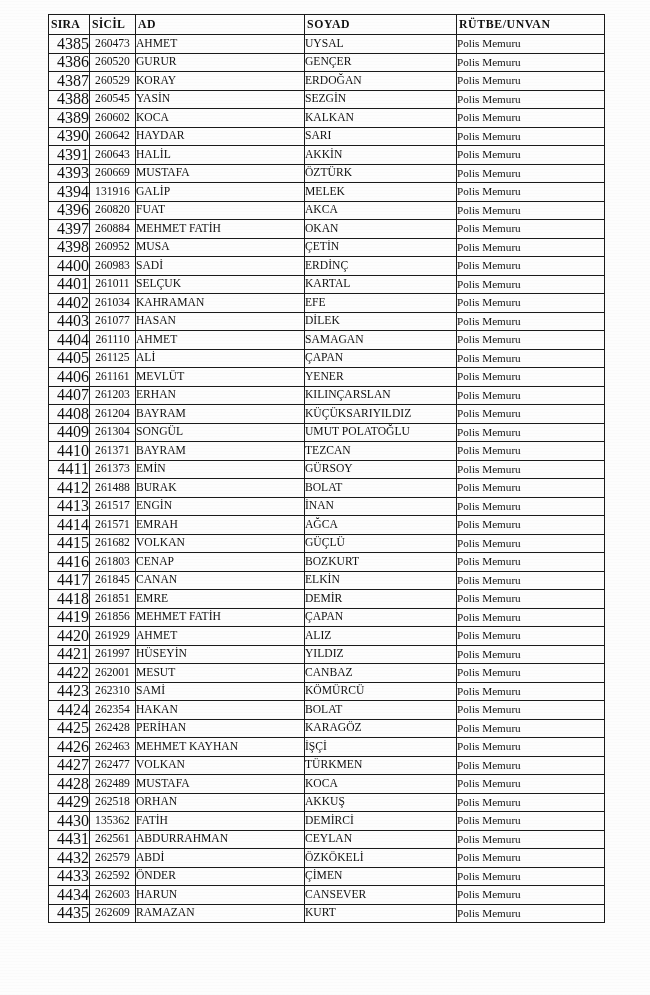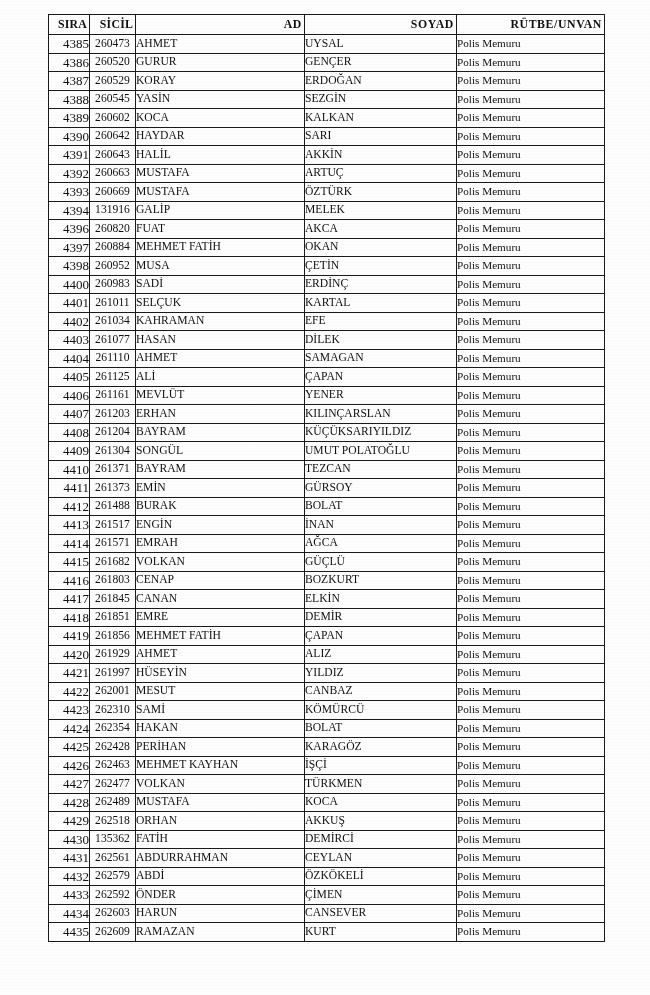--- a/index.html
+++ b/index.html
@@ -47,35 +47,35 @@
   table.roster td {
     border: 1px solid #1a1a1a;
     padding: 0;
     height: 17.5px;
     vertical-align: middle;
     overflow: hidden;
     white-space: nowrap;
   }
   table.roster thead th {
     font-weight: bold;
-    text-align: right;
+    text-align: left;
     font-size: 11.8px;
     letter-spacing: 0.2px;
     height: 19px;
     padding: 0 2px;
   }
   table.roster thead th.th-ad,
   table.roster thead th.th-soyad,
   table.roster thead th.th-rutbe {
     letter-spacing: 0.6px;
   }
   td.cell-sira {
     text-align: right;
     padding-right: 4px;
-    font-size: 13px;
+    font-size: 16px;
   }
   td.cell-sicil {
     text-align: center;
     padding-right: 2px;
     font-size: 11.6px;
   }
   td.cell-ad,
   td.cell-soyad,
   td.cell-rutbe {
     text-align: left;
@@ -163,27 +163,20 @@
             <td class="cell-rutbe">Polis Memuru</td>
           </tr>
           <tr>
             <td class="cell-sira">4391</td>
             <td class="cell-sicil">260643</td>
             <td class="cell-ad">HALİL</td>
             <td class="cell-soyad">AKKİN</td>
             <td class="cell-rutbe">Polis Memuru</td>
           </tr>
           <tr>
-            <td class="cell-sira">4392</td>
-            <td class="cell-sicil">260663</td>
-            <td class="cell-ad">MUSTAFA</td>
-            <td class="cell-soyad">ARTUÇ</td>
-            <td class="cell-rutbe">Polis Memuru</td>
-          </tr>
-          <tr>
             <td class="cell-sira">4393</td>
             <td class="cell-sicil">260669</td>
             <td class="cell-ad">MUSTAFA</td>
             <td class="cell-soyad">ÖZTÜRK</td>
             <td class="cell-rutbe">Polis Memuru</td>
           </tr>
           <tr>
             <td class="cell-sira">4394</td>
             <td class="cell-sicil">131916</td>
             <td class="cell-ad">GALİP</td>

